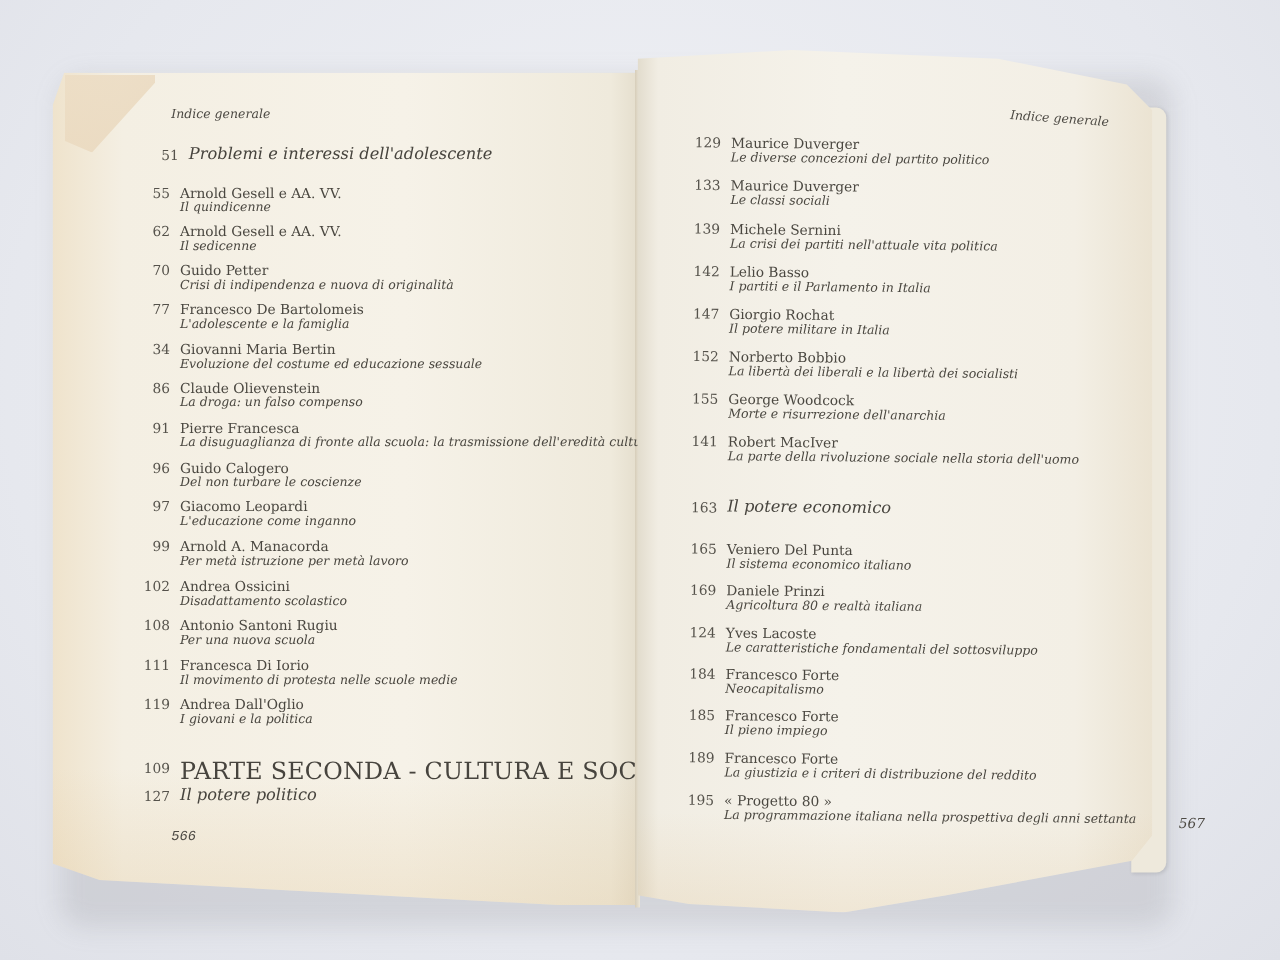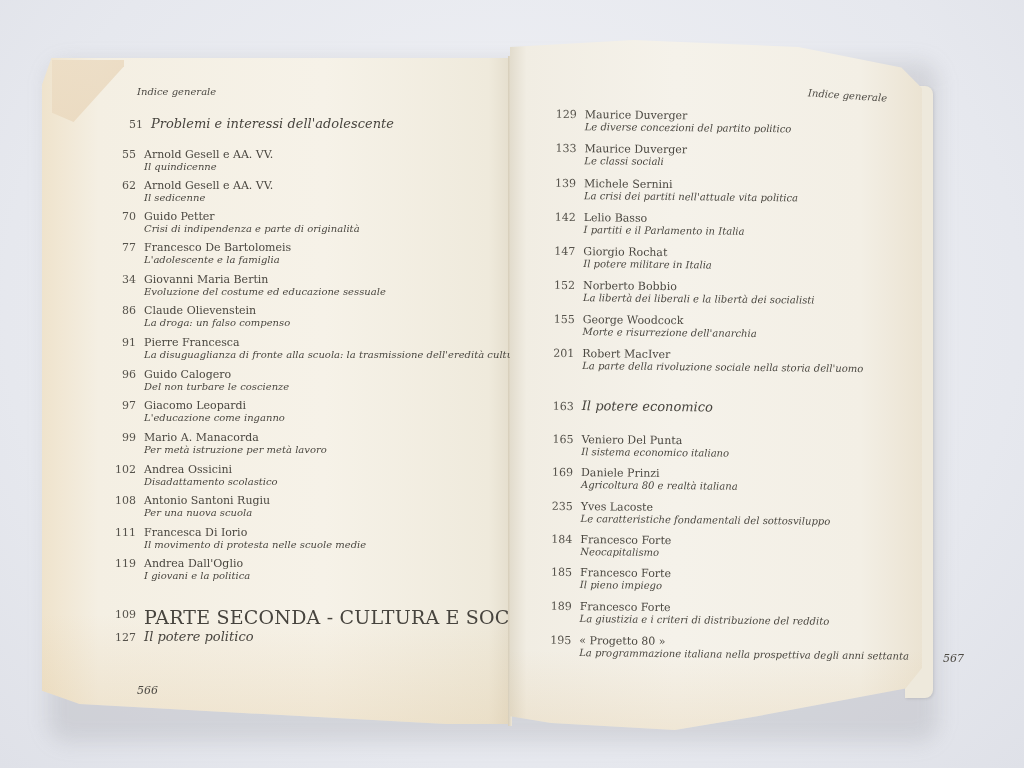--- a/index.html
+++ b/index.html
@@ -87,21 +87,21 @@
       <span class="title">Il quindicenne</span>
     </div>
   <div class="entry" style="left:106px;top:179px;">
       <span class="num">62</span>
       <span class="author">Arnold Gesell e AA. VV.</span>
       <span class="title">Il sedicenne</span>
     </div>
   <div class="entry" style="left:106px;top:210px;">
       <span class="num">70</span>
       <span class="author">Guido Petter</span>
-      <span class="title">Crisi di indipendenza e parte di originalità</span>
+      <span class="title">Crisi di indipendenza e nuova di originalità</span>
     </div>
   <div class="entry" style="left:106px;top:241px;">
       <span class="num">77</span>
       <span class="author">Francesco De Bartolomeis</span>
       <span class="title">L'adolescente e la famiglia</span>
     </div>
   <div class="entry" style="left:106px;top:273px;">
       <span class="num">34</span>
       <span class="author">Giovanni Maria Bertin</span>
       <span class="title">Evoluzione del costume ed educazione sessuale</span>
@@ -121,21 +121,21 @@
       <span class="author">Guido Calogero</span>
       <span class="title">Del non turbare le coscienze</span>
     </div>
   <div class="entry" style="left:106px;top:399px;">
       <span class="num">97</span>
       <span class="author">Giacomo Leopardi</span>
       <span class="title">L'educazione come inganno</span>
     </div>
   <div class="entry" style="left:106px;top:431px;">
       <span class="num">99</span>
-      <span class="author">Mario A. Manacorda</span>
+      <span class="author">Arnold A. Manacorda</span>
       <span class="title">Per metà istruzione per metà lavoro</span>
     </div>
   <div class="entry" style="left:106px;top:463px;">
       <span class="num">102</span>
       <span class="author">Andrea Ossicini</span>
       <span class="title">Disadattamento scolastico</span>
     </div>
   <div class="entry" style="left:106px;top:494px;">
       <span class="num">108</span>
       <span class="author">Antonio Santoni Rugiu</span>
@@ -155,21 +155,21 @@
 
 <div class="entry section part" style="left:106px;top:606px;">
   <span class="num">109</span>
   <span class="heading">PARTE SECONDA - CULTURA E SOCIETÀ</span>
 </div>
 <div class="entry section" style="left:106px;top:629px;">
   <span class="num">127</span>
   <span class="heading">Il potere politico</span>
 </div>
 
-<div class="folio" style="left:137px;top:684px;">566</div>
+<div class="folio" style="left:137px;top:664px;font-family:Liberation Mono, monospace;">566</div>
 
 <div class="page page-right"></div>
 
 <div class="running-head" style="left:808px;top:90px;transform:rotate(4deg);">Indice generale</div>
 
 <div class="right-col" style="position:absolute;left:0;top:0;">
   <div class="entry" style="left:548px;top:102px;">
       <span class="num">129</span>
       <span class="author">Maurice Duverger</span>
       <span class="title">Le diverse concezioni del partito politico</span>
@@ -198,42 +198,42 @@
       <span class="num">152</span>
       <span class="author">Norberto Bobbio</span>
       <span class="title">La libertà dei liberali e la libertà dei socialisti</span>
     </div>
   <div class="entry" style="left:548px;top:307px;">
       <span class="num">155</span>
       <span class="author">George Woodcock</span>
       <span class="title">Morte e risurrezione dell'anarchia</span>
     </div>
   <div class="entry" style="left:548px;top:341px;">
-      <span class="num">201</span>
+      <span class="num">141</span>
       <span class="author">Robert MacIver</span>
       <span class="title">La parte della rivoluzione sociale nella storia dell'uomo</span>
     </div>
 
   <div class="entry section" style="left:548px;top:392px;">
     <span class="num">163</span>
     <span class="heading">Il potere economico</span>
   </div>
 
   <div class="entry" style="left:548px;top:427px;">
       <span class="num">165</span>
       <span class="author">Veniero Del Punta</span>
       <span class="title">Il sistema economico italiano</span>
     </div>
   <div class="entry" style="left:548px;top:460px;">
       <span class="num">169</span>
       <span class="author">Daniele Prinzi</span>
       <span class="title">Agricoltura 80 e realtà italiana</span>
     </div>
   <div class="entry" style="left:548px;top:494px;">
-      <span class="num">235</span>
+      <span class="num">124</span>
       <span class="author">Yves Lacoste</span>
       <span class="title">Le caratteristiche fondamentali del sottosviluppo</span>
     </div>
   <div class="entry" style="left:548px;top:527px;">
       <span class="num">184</span>
       <span class="author">Francesco Forte</span>
       <span class="title">Neocapitalismo</span>
     </div>
   <div class="entry" style="left:548px;top:560px;">
       <span class="num">185</span>

